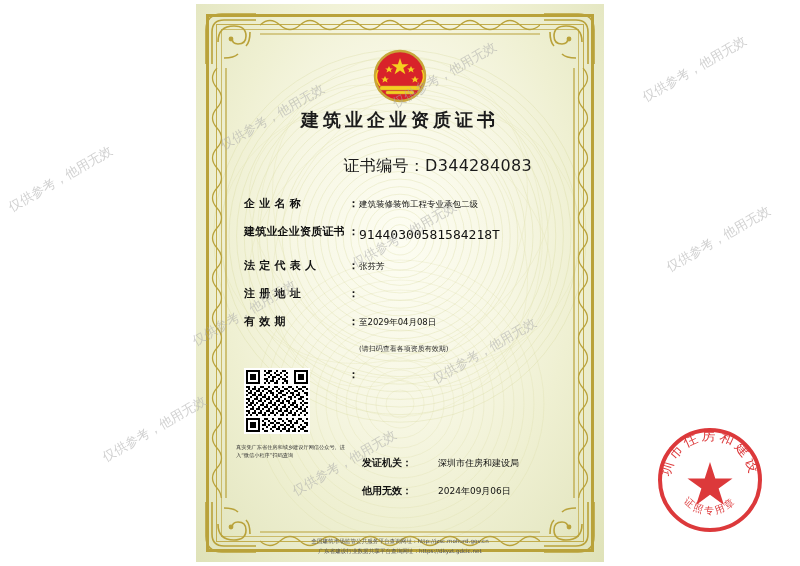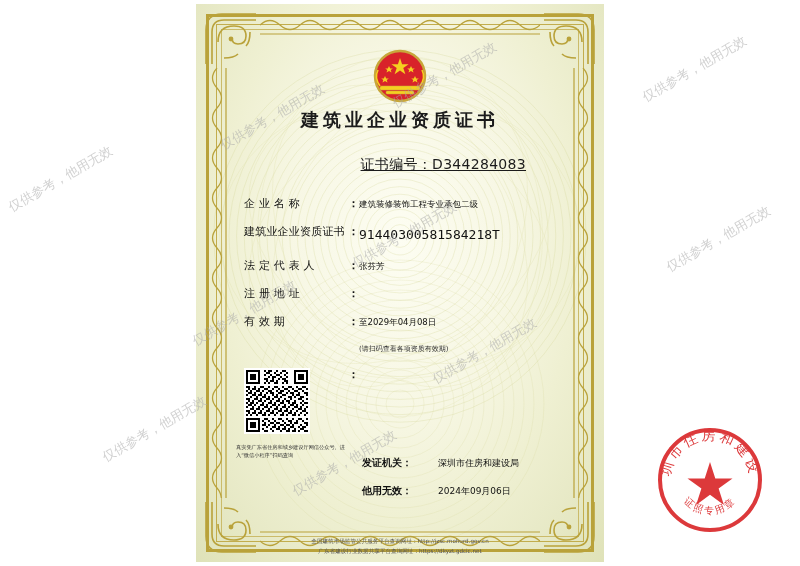--- a/index.html
+++ b/index.html
@@ -128,47 +128,46 @@
     text-align: center;
     font-family: "DejaVu Sans", "Liberation Sans", sans-serif;
     font-size: 18px;
     font-weight: bold;
     letter-spacing: 4px;
     color: #1b1b1b;
   }
 
   .cert-no {
     position: absolute;
-    right: 78px;
+    right: 72px;
     top: 152px;
-    font-size: 14px;
+    font-size: 16px;
     color: #1b1b1b;
     letter-spacing: .3px;
     font-family: "DejaVu Sans", "Liberation Sans", sans-serif;
-    text-decoration: underline;
   }
 
   
   .fields {
     position: absolute;
     left: 48px;
     top: 192px;
     width: 320px;
   }
   .frow {
     display: flex;
     align-items: flex-start;
     margin-bottom: 13px;
     font-family: "DejaVu Sans", "Liberation Sans", sans-serif;
   }
   .flabel {
     width: 104px;
     flex: 0 0 104px;
     font-size: 11px;
-    font-weight: normal;
+    font-weight: bold;
     color: #111;
     letter-spacing: .2px;
     text-align: justify;
     white-space: nowrap;
   }
   .fcolon {
     flex: 0 0 8px;
     font-size: 11px;
     font-weight: bold;
     color: #111;

